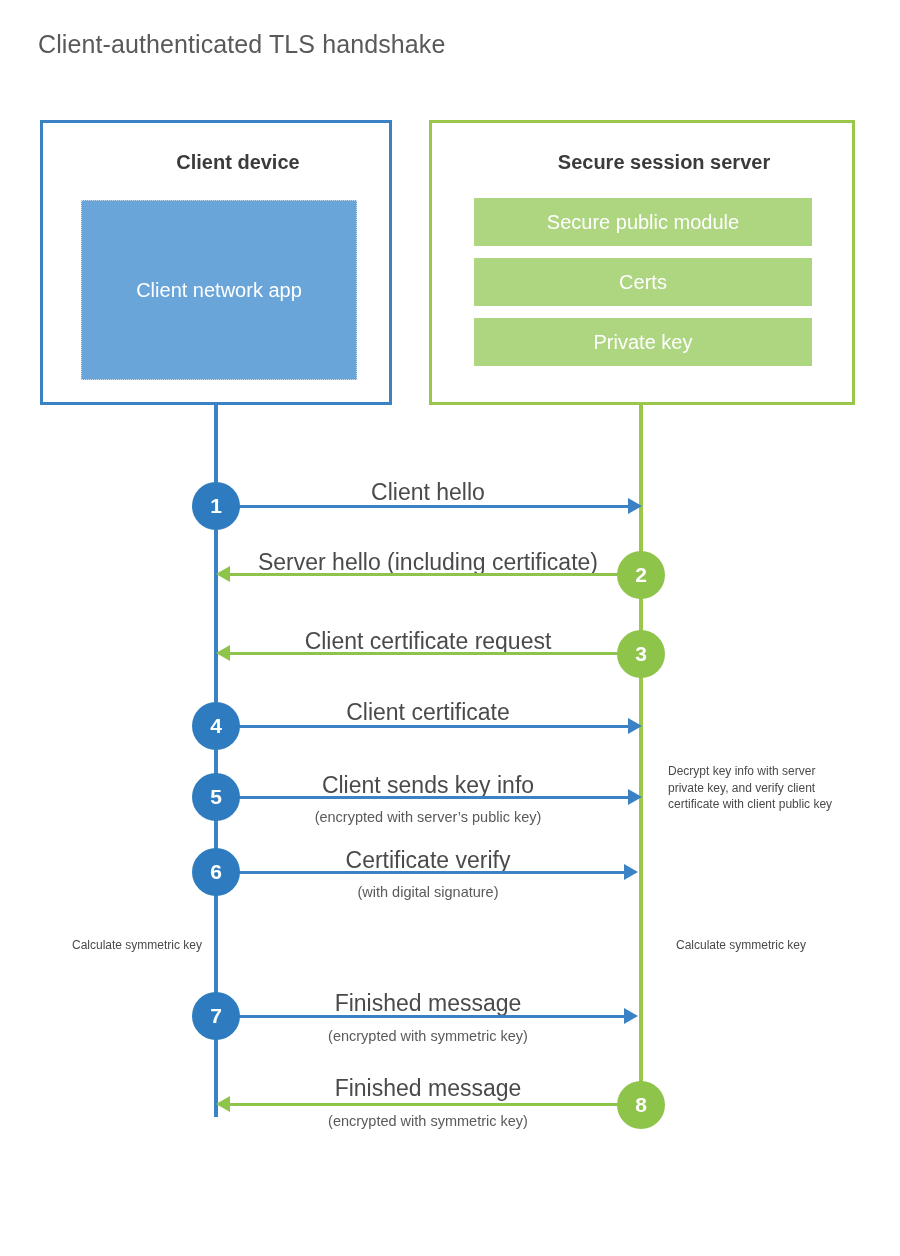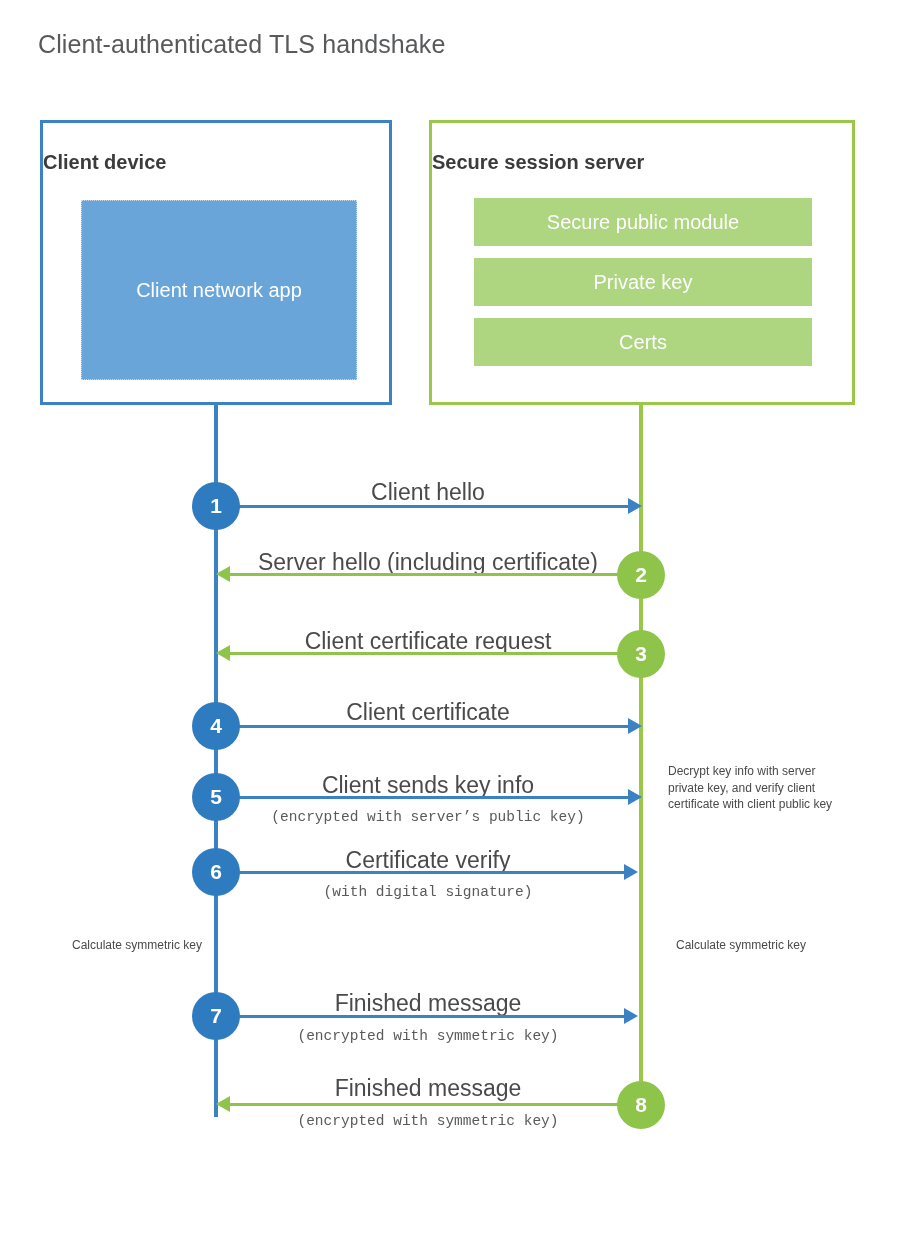--- a/index.html
+++ b/index.html
@@ -41,23 +41,25 @@
   }
   .actor-box.server {
     left: 429px; top: 120px;
     width: 426px; height: 285px;
     border: 3px solid #9ac74a;
   }
   .actor-title {
     position: absolute;
     left: 0; right: 0;
     top: 28px;
+    text-align: center;
     font-size: 20px;
     font-weight: 700;
     color: #3b3b3b;
+    padding-left: 44px;
   }
 
   
   .client-app {
     position: absolute;
     left: 38px;
     top: 77px;
     width: 276px;
     height: 180px;
     background: #69a5d8;
@@ -158,21 +160,20 @@
     font-size: 23px;
     color: #4a4a4a;
     white-space: nowrap;
   }
   .msg-sublabel {
     position: absolute;
     text-align: center;
     font-size: 14.5px;
     color: #5a5a5a;
     white-space: nowrap;
-    font-family: Liberation Mono, monospace;
   }
 
   
   .side-note {
     position: absolute;
     font-size: 12px;
     line-height: 1.38;
     color: #4a4a4a;
   }
   .side-note.right-align { text-align: right; }
@@ -187,22 +188,22 @@
 
   <div class="actor-box client">
     <div class="actor-title">Client device</div>
     <div class="client-app">Client network app</div>
   </div>
 
   <div class="actor-box server">
     <div class="actor-title">Secure session server</div>
     <div class="server-bars">
       <div class="server-bar">Secure public module</div>
+      <div class="server-bar">Certs</div>
       <div class="server-bar">Private key</div>
-      <div class="server-bar">Certs</div>
     </div>
   </div>
 
   <div class="lifeline client-line"></div>
   <div class="lifeline server-line"></div>
 
   <div class="arrow-line blue" style="left:216px; top:505px; width:414px;"></div>
   <div class="arrow-head right-blue" style="left:628px; top:498px;"></div>
   <div class="msg-label" style="left:216px; top:479px; width:424px;">Client hello</div>
   <div class="step-circle blue" style="left:192px; top:482px;">1</div>

